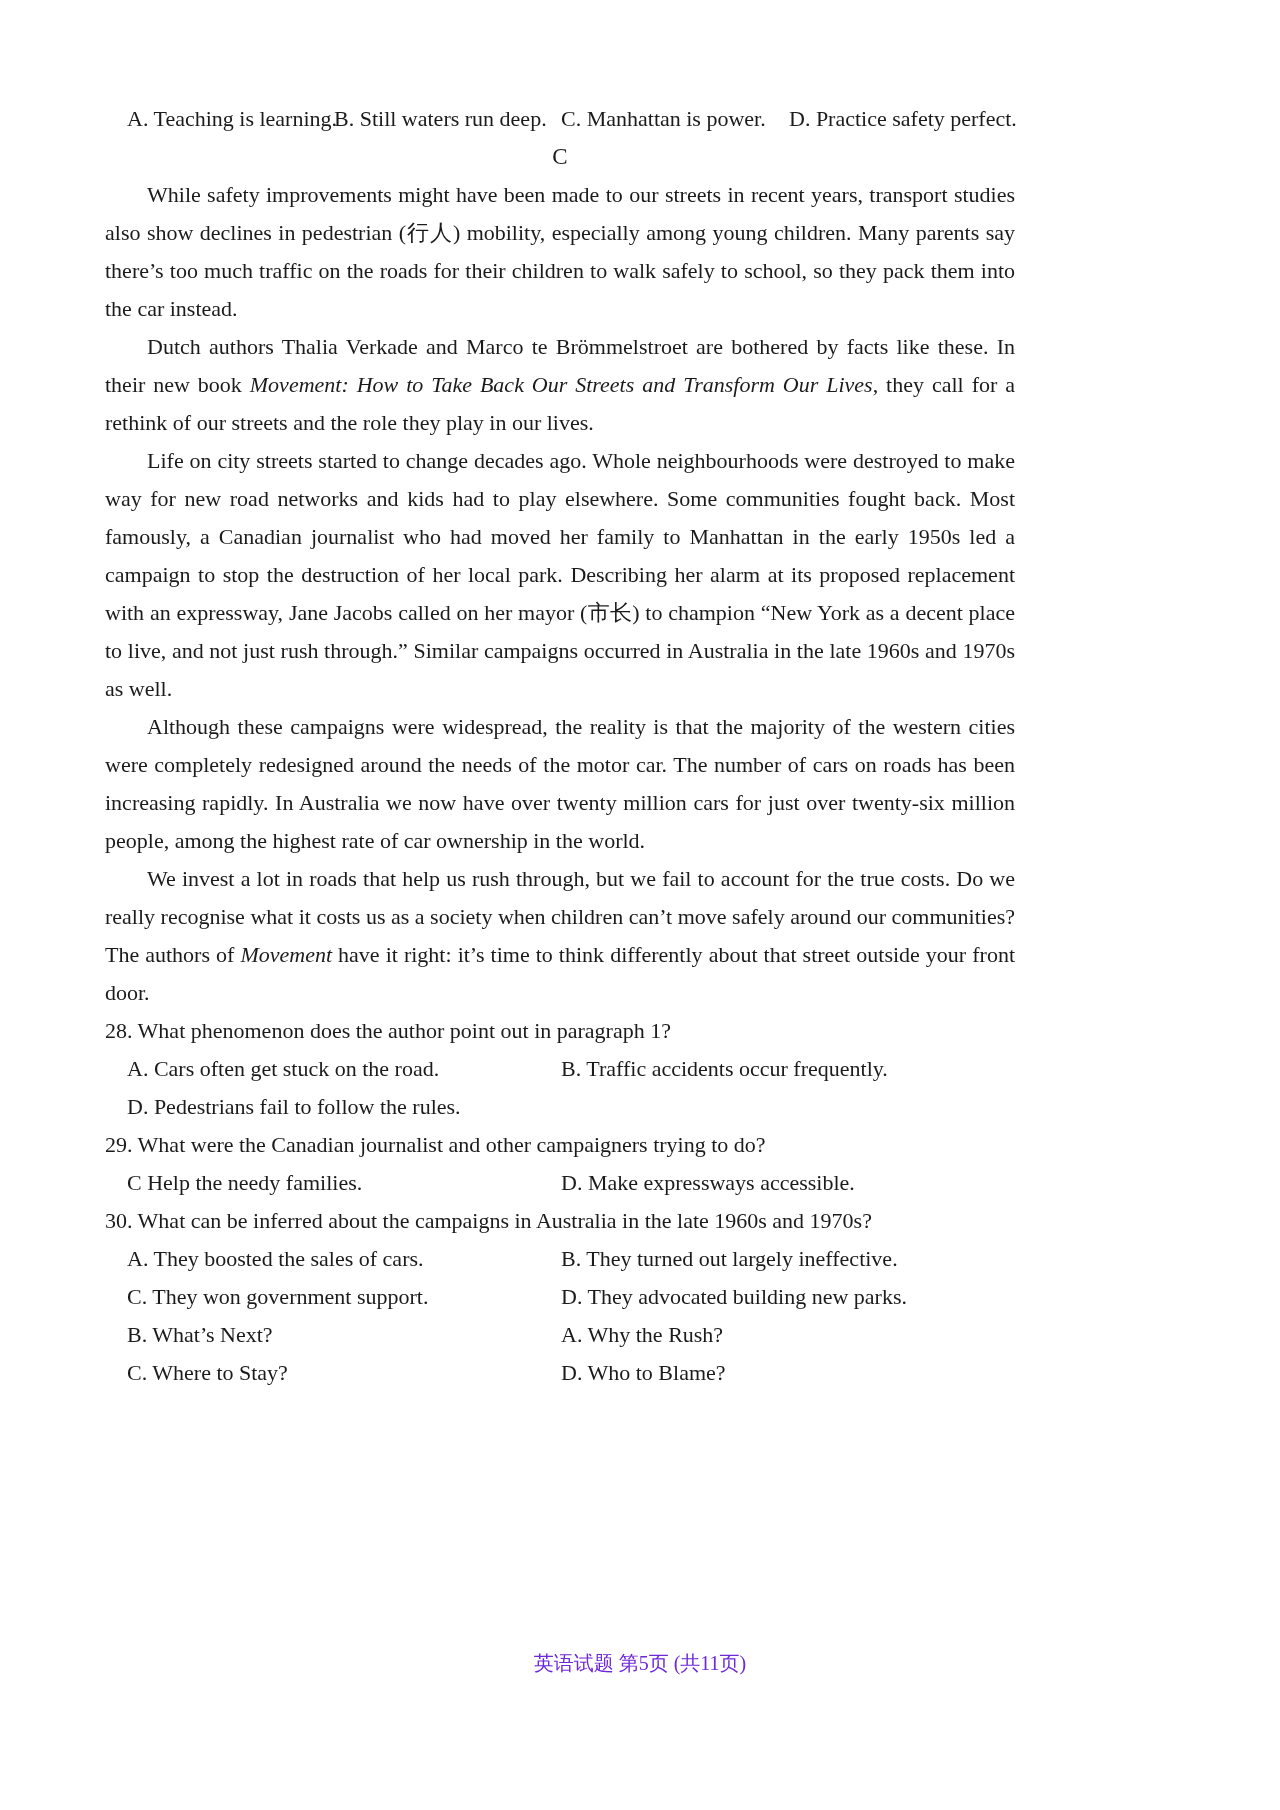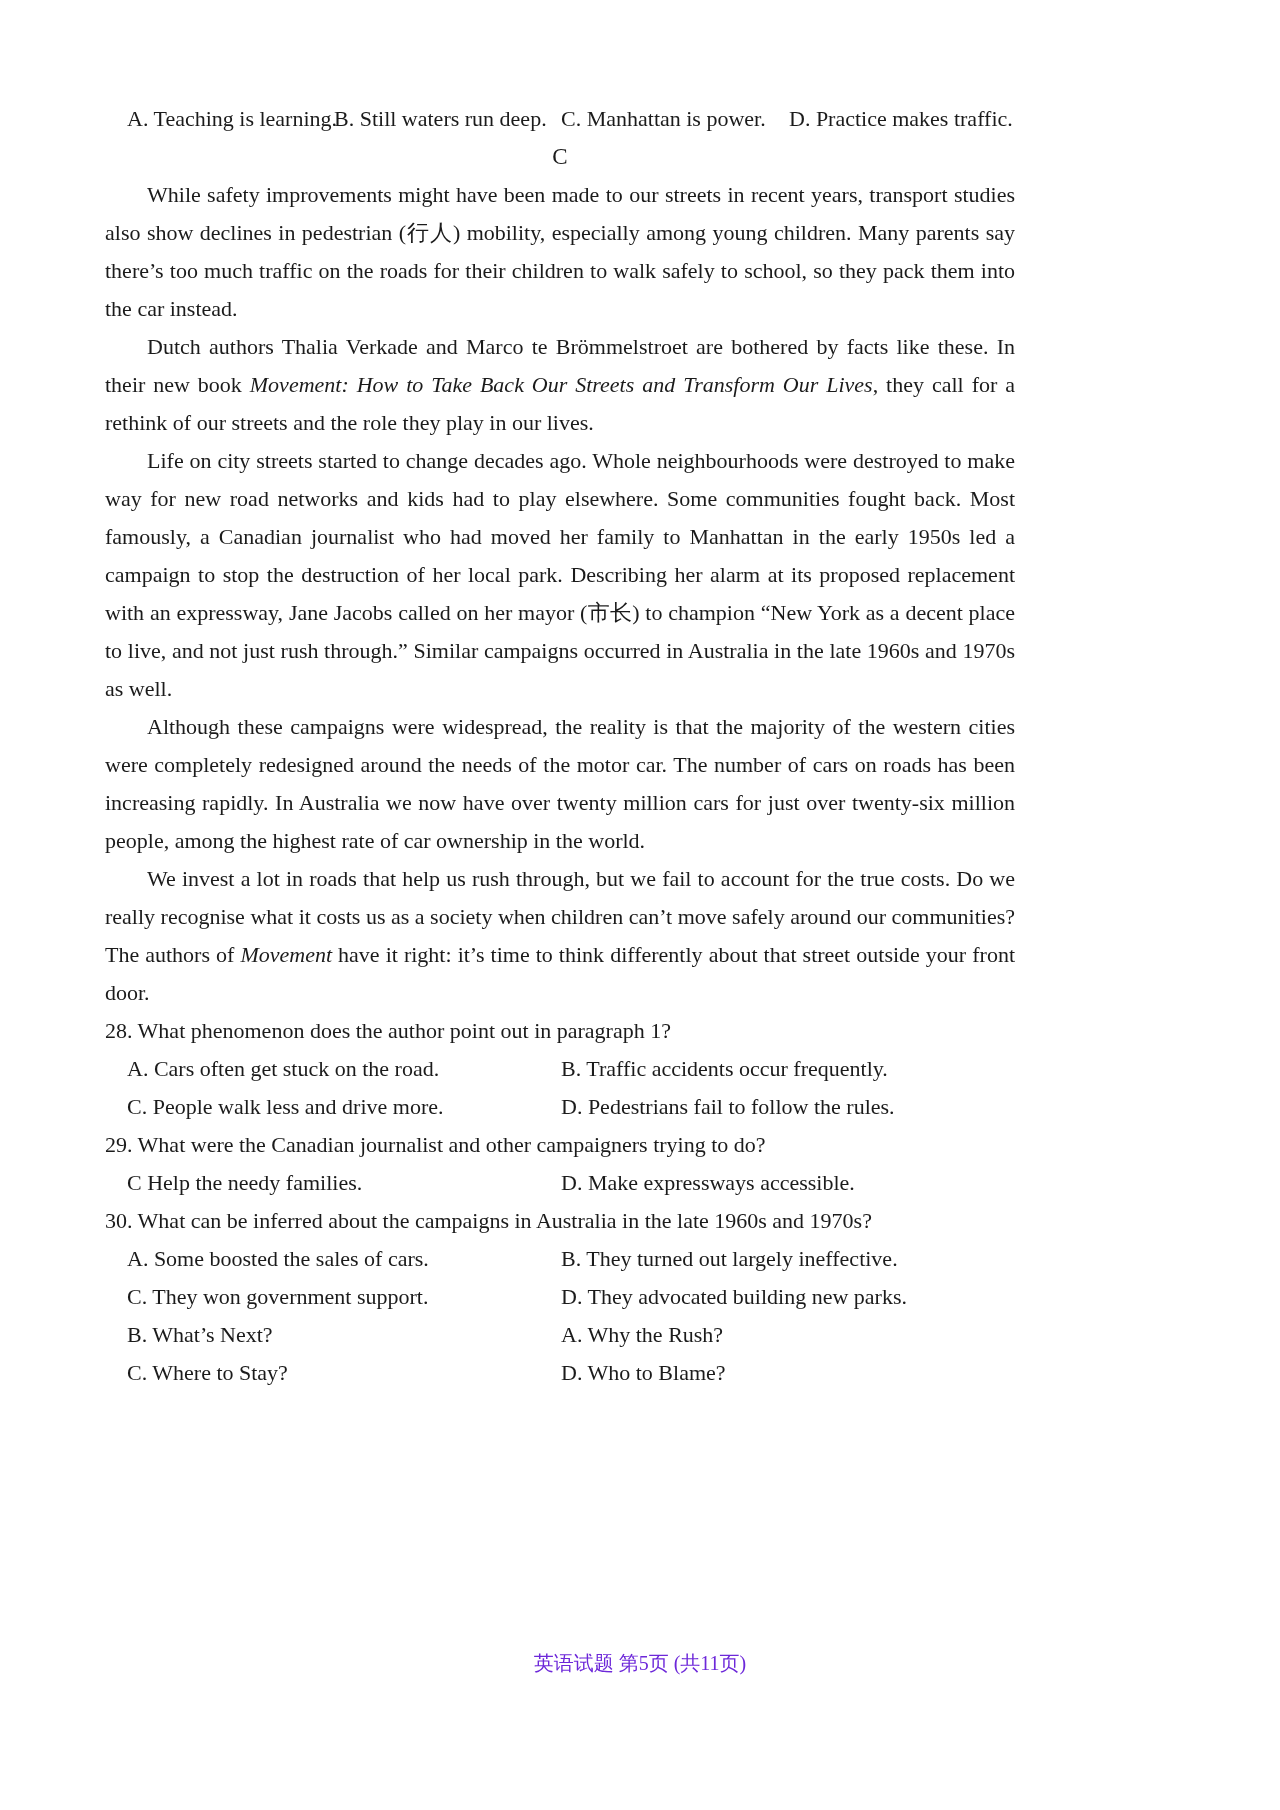--- a/index.html
+++ b/index.html
@@ -64,21 +64,21 @@
 </head>
 <body>
 
 <div class="page">
   <div class="content">
 
     <div class="prev-options-row">
       <span>A. Teaching is learning.</span>
       <span>B. Still waters run deep.</span>
       <span>C. Manhattan is power.</span>
-      <span>D. Practice makes traffic.</span>
+      <span>D. Practice safety perfect.</span>
     </div>
 
     <div class="section-header">C</div>
 
     <div class="passage">
       <p>
         <span>While safety improvements might have been made to our streets in recent years, transport studies also show declines in pedestrian (行人) mobility, especially among young children. Many parents say there’s too much traffic on the roads for their children to walk safely to school, so they pack them into the car instead.</span>
       </p>
       <p>
         <span>Dutch authors Thalia Verkade and Marco te Brömmelstroet are bothered by facts like these. In their new book </span><span class="italic">Movement: How to Take Back Our Streets and Transform Our Lives</span><span>, they call for a rethink of our streets and the role they play in our lives.</span>
@@ -96,37 +96,36 @@
 
     <div class="questions">
 
       <div class="question">
         <div class="q-text">28. What phenomenon does the author point out in paragraph 1?</div>
         <div class="opts-row">
           <span>A. Cars often get stuck on the road.</span>
           <span>B. Traffic accidents occur frequently.</span>
         </div>
         <div class="opts-row">
-          <span>C. People walk less and drive more.</span>
           <span>D. Pedestrians fail to follow the rules.</span>
         </div>
       </div>
 
       <div class="question">
         <div class="q-text">29. What were the Canadian journalist and other campaigners trying to do?</div>
         <div class="opts-row">
           <span>C  Help the needy families.</span>
           <span>D. Make expressways accessible.</span>
         </div>
       </div>
 
       <div class="question">
         <div class="q-text">30. What can be inferred about the campaigns in Australia in the late 1960s and 1970s?</div>
         <div class="opts-row">
-          <span>A. Some boosted the sales of cars.</span>
+          <span>A. They boosted the sales of cars.</span>
           <span>B. They turned out largely ineffective.</span>
         </div>
         <div class="opts-row">
           <span>C. They won government support.</span>
           <span>D. They advocated building new parks.</span>
         </div>
       </div>
 
       <div class="question">
         <div class="opts-row">

